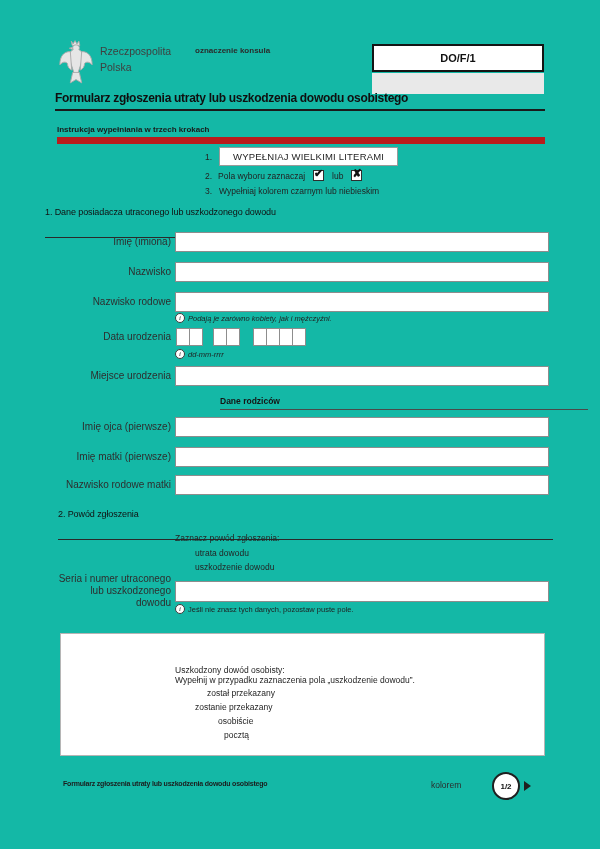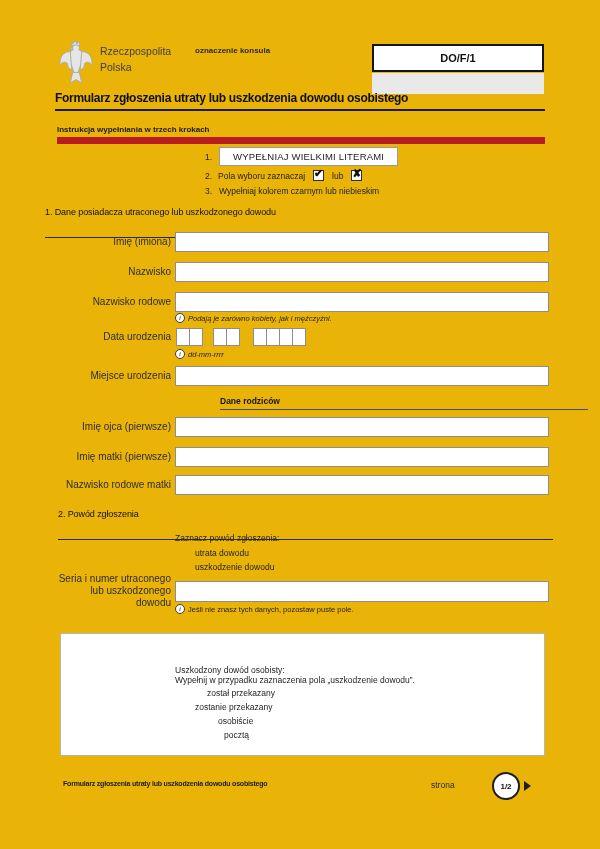--- a/index.html
+++ b/index.html
@@ -1,17 +1,17 @@
 <!DOCTYPE html>
 <html><head>
 <meta charset="utf-8">
 <style>
   html,body{margin:0;padding:0;background:#fff;}
   .page{
-    position:relative;width:600px;height:849px;background:#eab308;overflow:hidden;
+    position:relative;width:600px;height:849px;background:#14b8a6;overflow:hidden;
     font-family:"Liberation Sans",sans-serif;color:#222;
   }
   .abs{position:absolute;}
   
   .country{font-size:10.5px;line-height:16px;color:#3f3f3f;}
   .consul{font-size:8px;font-weight:bold;color:#2b2b2b;}
   .code-box{
     width:168px;height:24px;border:2px solid #141414;background:#fff;
     display:flex;align-items:center;justify-content:center;
     font-weight:bold;font-size:11px;color:#111;
@@ -200,19 +200,19 @@
 
   <div class="abs big-box" style="top:633px;"></div>
   <div class="abs opt" style="left:175px;top:675px;text-align:right;">Wypełnij w przypadku zaznaczenia pola „uszkodzenie dowodu”.</div>
   <div class="abs opt" style="left:175px;top:665px;">Uszkodzony dowód osobisty:</div>
   <div class="abs opt" style="left:195px;top:688px;margin-left:12px;">został przekazany</div>
   <div class="abs opt" style="left:195px;top:702px;">zostanie przekazany</div>
   <div class="abs opt" style="left:218px;top:716px;">osobiście</div>
   <div class="abs opt" style="left:224px;top:730px;">pocztą</div>
 
   <div class="abs footer-name" style="left:63px;top:780px;">Formularz zgłoszenia utraty lub uszkodzenia dowodu osobistego</div>
-  <div class="abs strona" style="left:431px;top:780px;">strona</div>
+  <div class="abs strona" style="left:431px;top:780px;">kolorem</div>
   <div class="abs page-circle" style="left:492px;top:772px;">
     <span>1/2</span>
   </div>
   <div class="abs next-arrow" style="left:524px;top:781px;"></div>
 
 </div>
 
 </body></html>

